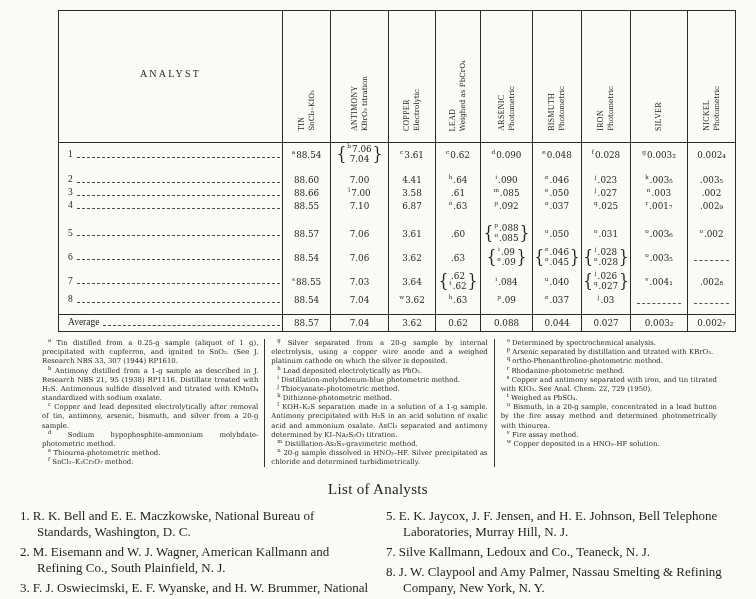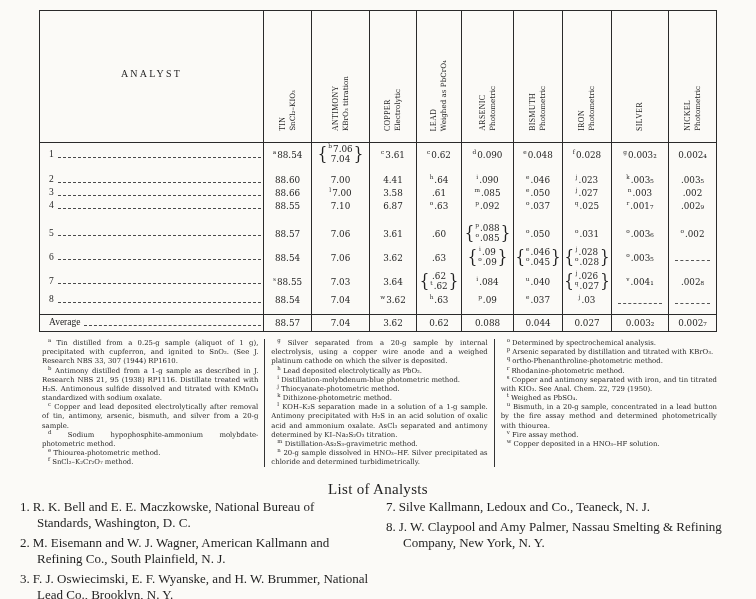--- a/index.html
+++ b/index.html
@@ -6,21 +6,21 @@
   body{
     width:756px;height:599px;overflow:hidden;
     background:#fbfaf7;color:#1f1f1f;
     font-family:"Liberation Serif","DejaVu Serif",serif;
   }
   .page{position:relative;width:756px;height:599px;}
 
   
   table.results{
     border-collapse:collapse;table-layout:fixed;
-    margin:10px 0 0 39px;
+    margin:10px 0 0 58px;
     border:1.4px solid #2a2a2a;
     background:transparent;
   }
   col.c0{width:224px}col.c1{width:48px}col.c2{width:58px}col.c3{width:47px}
   col.c4{width:45px}col.c5{width:52px}col.c6{width:49px}col.c7{width:49px}
   col.c8{width:57px}col.c9{width:48px}
   th,td{border-left:1px solid #2a2a2a;padding:0;}
   th:first-child,td:first-child{border-left:none;}
   thead th{border-bottom:1px solid #2a2a2a;height:124px;vertical-align:bottom;padding-bottom:7px;text-align:center;font-weight:normal;}
   th.analyst-h{vertical-align:middle;font-size:10px;letter-spacing:2.2px;}
@@ -53,21 +53,21 @@
   .fn-col{flex:1;padding:0 6px;}
   .fn-col + .fn-col{border-left:1px solid #333;}
   p.fn{
     font-family:"DejaVu Serif","Liberation Serif",serif;
     font-size:6.9px;line-height:1.33;margin:0;
     text-indent:6px;text-align:justify;
   }
   p.fn sup{font-size:5.4px;line-height:0;}
 
   
-  .an-title{text-align:center;font-size:15px;margin:14px 0 1px;letter-spacing:.3px;}
+  .an-title{text-align:center;font-size:15px;margin:14px 0 10px;letter-spacing:.3px;}
   .analysts{width:716px;margin:0 auto;display:flex;gap:16px;padding:0 2px;}
   .an-col{flex:1;}
   .an-item{
     font-size:13px;line-height:1.22;margin-bottom:4px;
     padding-left:17px;text-indent:-17px;
   }
   .an-num{margin-right:3px;}
 </style>
 </head>
 <body>
@@ -379,17 +379,18 @@
       </div>
     </div>
   <div class="an-title">List of Analysts</div>
   <div class="analysts">
     <div class="an-col">
         <div class="an-item"><span class="an-num">1.</span><span class="an-text">R. K. Bell and E. E. Maczkowske, National Bureau of Standards, Washington, D. C.</span></div>
         <div class="an-item"><span class="an-num">2.</span><span class="an-text">M. Eisemann and W. J. Wagner, American Kallmann and Refining Co., South Plainfield, N. J.</span></div>
         <div class="an-item"><span class="an-num">3.</span><span class="an-text">F. J. Oswiecimski, E. F. Wyanske, and H. W. Brummer, National Lead Co., Brooklyn, N. Y.</span></div>
       </div>
     <div class="an-col">
+        <div class="an-item"><span class="an-num">5.</span><span class="an-text">E. K. Jaycox, J. F. Jensen, and H. E. Johnson, Bell Telephone Laboratories, Murray Hill, N. J.</span></div>
         <div class="an-item"><span class="an-num">7.</span><span class="an-text">Silve Kallmann, Ledoux and Co., Teaneck, N. J.</span></div>
         <div class="an-item"><span class="an-num">8.</span><span class="an-text">J. W. Claypool and Amy Palmer, Nassau Smelting &amp; Refining Company, New York, N. Y.</span></div>
       </div>
   </div>
 </div>
 
 </body></html>

